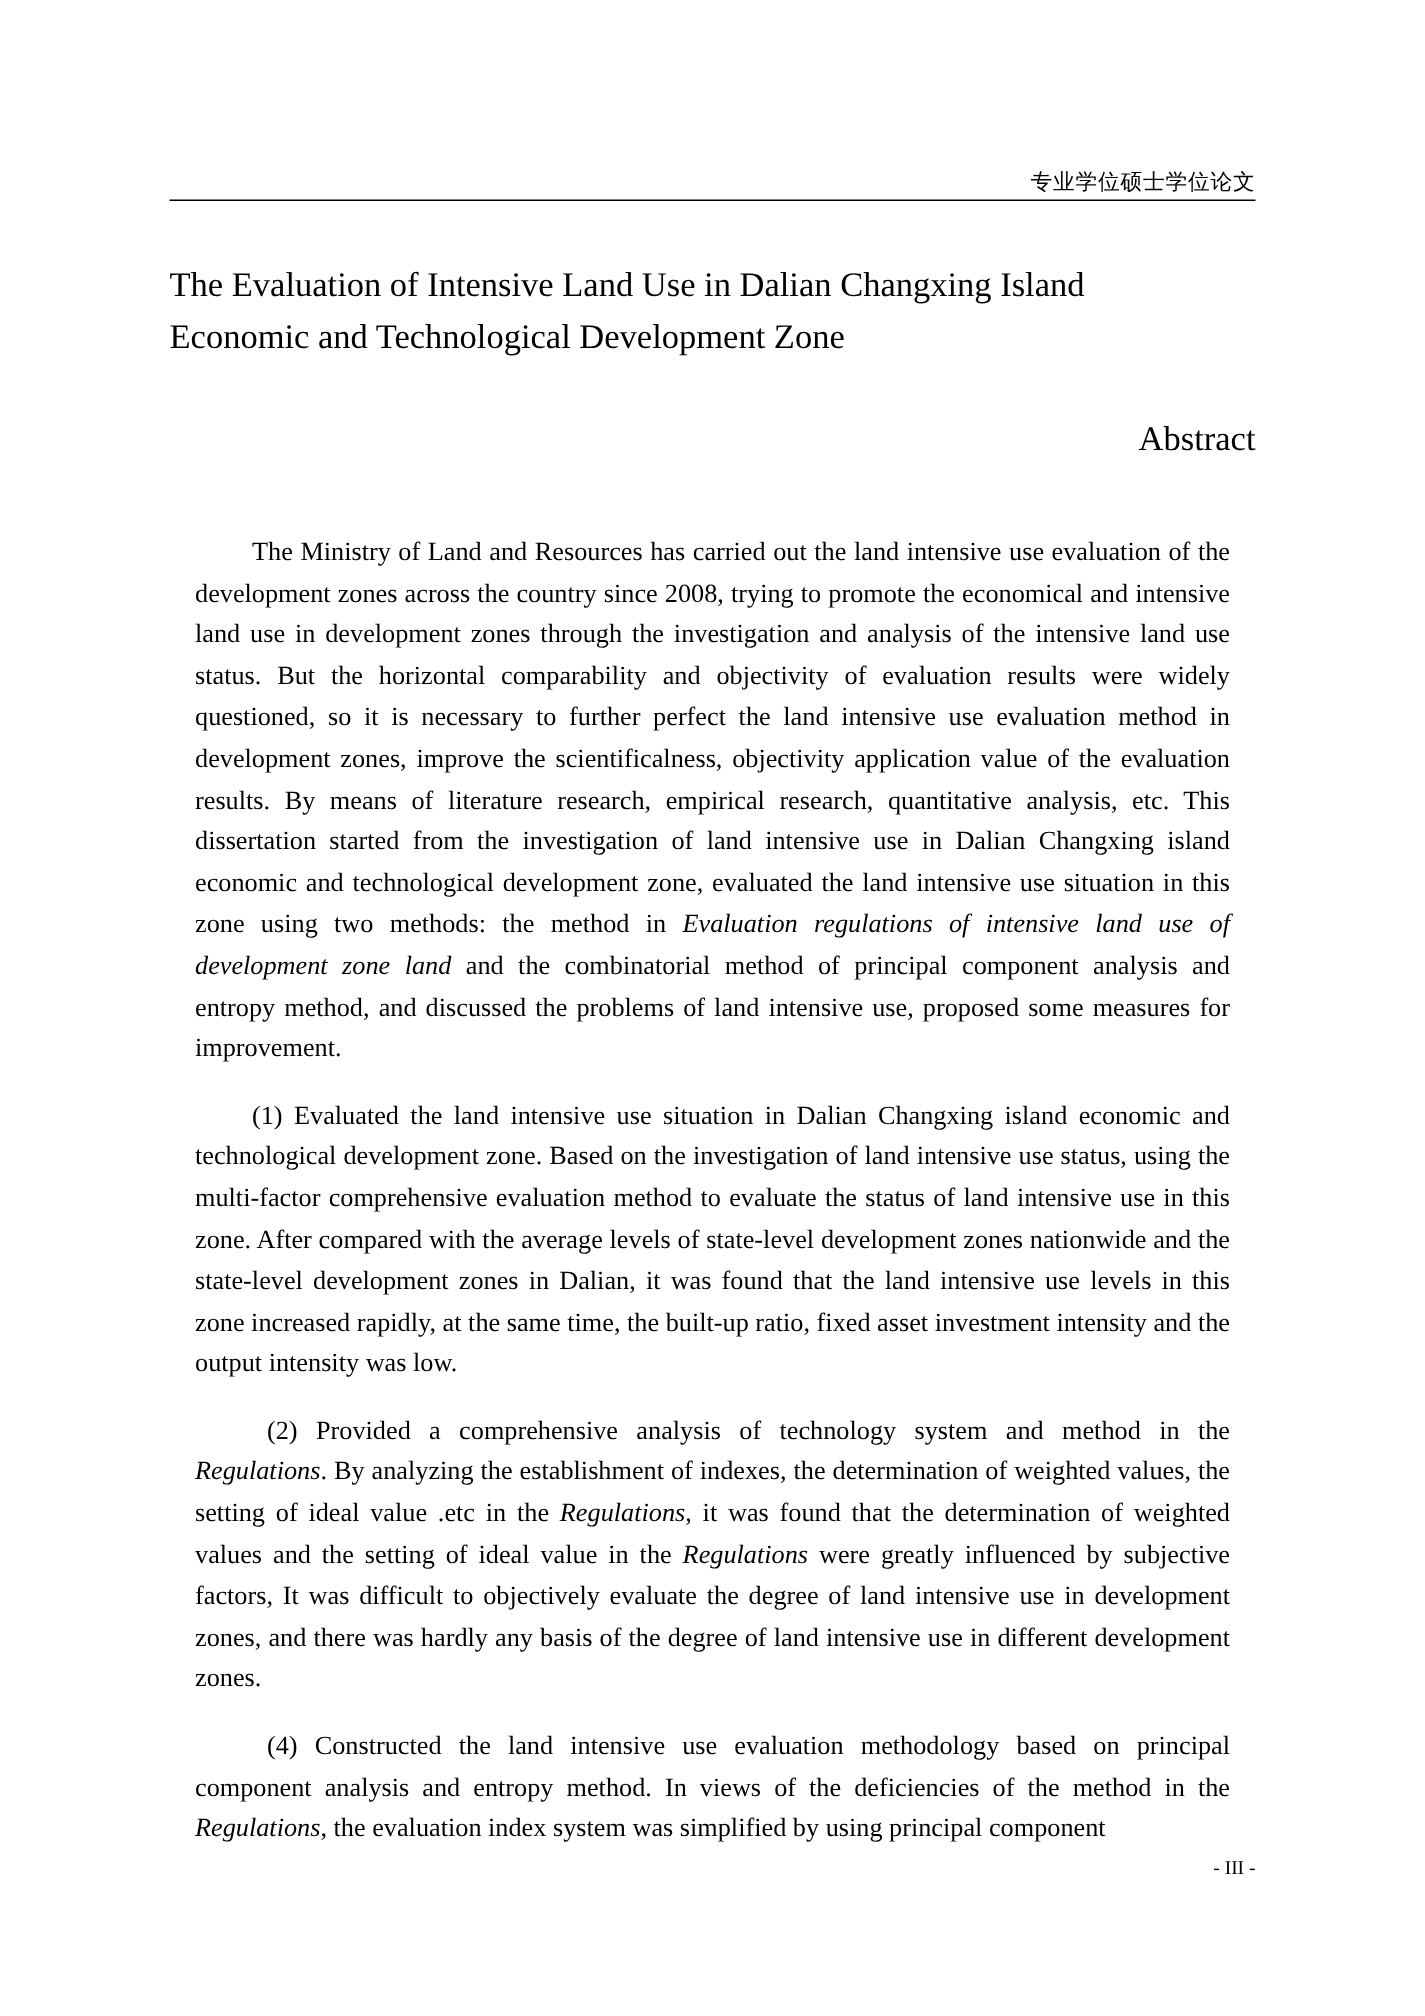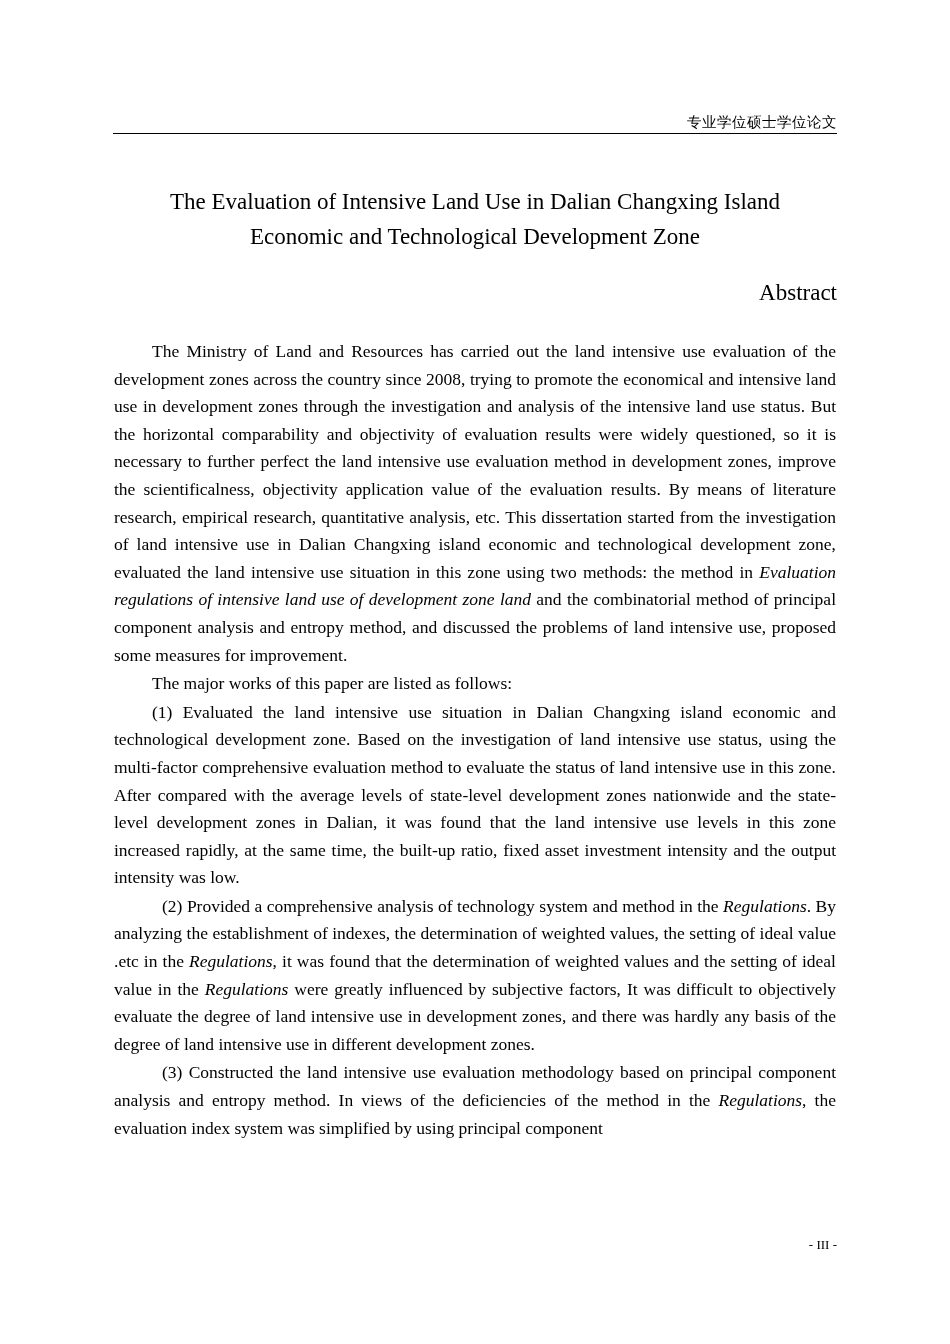--- a/index.html
+++ b/index.html
@@ -10,32 +10,32 @@
   .header {
     position: absolute; left: 113px; top: 112px; width: 724px;
     text-align: right; font-size: 14.5px; line-height: 20px;
     font-family: "DejaVu Sans", sans-serif; letter-spacing: 0.5px;
   }
   .header-rule {
     position: absolute; left: 113px; top: 133px; width: 724px; height: 0;
     border-top: 1.6px solid #000;
   }
   .title {
-    position: absolute; left: 113px; top: 184px; width: 724px;
-    text-align: center; font-size: 23px; line-height: 35px;
+    position: absolute; left: 113px; top: 172px; width: 724px;
+    font-size: 23px; line-height: 35px;
   }
   .abstract-heading {
     position: absolute; left: 113px; top: 278px; width: 724px;
     text-align: right; font-size: 23px; line-height: 30px;
   }
   .body-text {
     position: absolute; left: 113px; top: 337px; width: 724px;
     font-size: 17.5px; line-height: 27.6px; text-align: justify;
   }
-  .body-text p { margin: 1px; }
+  .body-text p { margin: 17px; }
   .body-text p.indent { text-indent: 38px; }
   .body-text p.indent2 { text-indent: 48px; }
   .page-number {
     position: absolute; left: 113px; top: 1236px; width: 724px;
     text-align: right; font-size: 13px; line-height: 18px;
   }
 </style>
 </head>
 <body>
 
@@ -44,19 +44,18 @@
 
 <div class="title">
   <div>The Evaluation of Intensive Land Use in Dalian Changxing Island</div>
   <div>Economic and Technological Development Zone</div>
 </div>
 
 <div class="abstract-heading">Abstract</div>
 
 <div class="body-text">
   <p class="indent"><span>The Ministry of Land and Resources has carried out the land intensive use evaluation of the development zones across the country since 2008, trying to promote the economical and intensive land use in development zones through the investigation and analysis of the intensive land use status. But the horizontal comparability and objectivity of evaluation results were widely questioned, so it is necessary to further perfect the land intensive use evaluation method in development zones, improve the scientificalness, objectivity application value of the evaluation results. By means of literature research, empirical research, quantitative analysis, etc. This dissertation started from the investigation of land intensive use in Dalian Changxing island economic and technological development zone, evaluated the land intensive use situation in this zone using two methods: the method in </span><em>Evaluation regulations of intensive land use of development zone land</em><span> and the combinatorial method of principal component analysis and entropy method, and discussed the problems of land intensive use, proposed some measures for improvement.</span></p>
-  <p class="indent">The major works of this paper are listed as follows:</p>
   <p class="indent">(1) Evaluated the land intensive use situation in Dalian Changxing island economic and technological development zone. Based on the investigation of land intensive use status, using the multi-factor comprehensive evaluation method to evaluate the status of land intensive use in this zone. After compared with the average levels of state-level development zones nationwide and the state-level development zones in Dalian, it was found that the land intensive use levels in this zone increased rapidly, at the same time, the built-up ratio, fixed asset investment intensity and the output intensity was low.</p>
   <p class="indent2"><span>(2) Provided a comprehensive analysis of technology system and method in the </span><em>Regulations</em><span>. By analyzing the establishment of indexes, the determination of weighted values, the setting of ideal value .etc in the </span><em>Regulations</em><span>, it was found that the determination of weighted values and the setting of ideal value in the </span><em>Regulations</em><span> were greatly influenced by subjective factors, It was difficult to objectively evaluate the degree of land intensive use in development zones, and there was hardly any basis of the degree of land intensive use in different development zones.</span></p>
-  <p class="indent2"><span>(3) Constructed the land intensive use evaluation methodology based on principal component analysis and entropy method. In views of the deficiencies of the method in the </span><em>Regulations</em><span>, the evaluation index system was simplified by using principal component</span></p>
+  <p class="indent2"><span>(4) Constructed the land intensive use evaluation methodology based on principal component analysis and entropy method. In views of the deficiencies of the method in the </span><em>Regulations</em><span>, the evaluation index system was simplified by using principal component</span></p>
 </div>
 
 <div class="page-number">- III -</div>
 
 </body></html>

